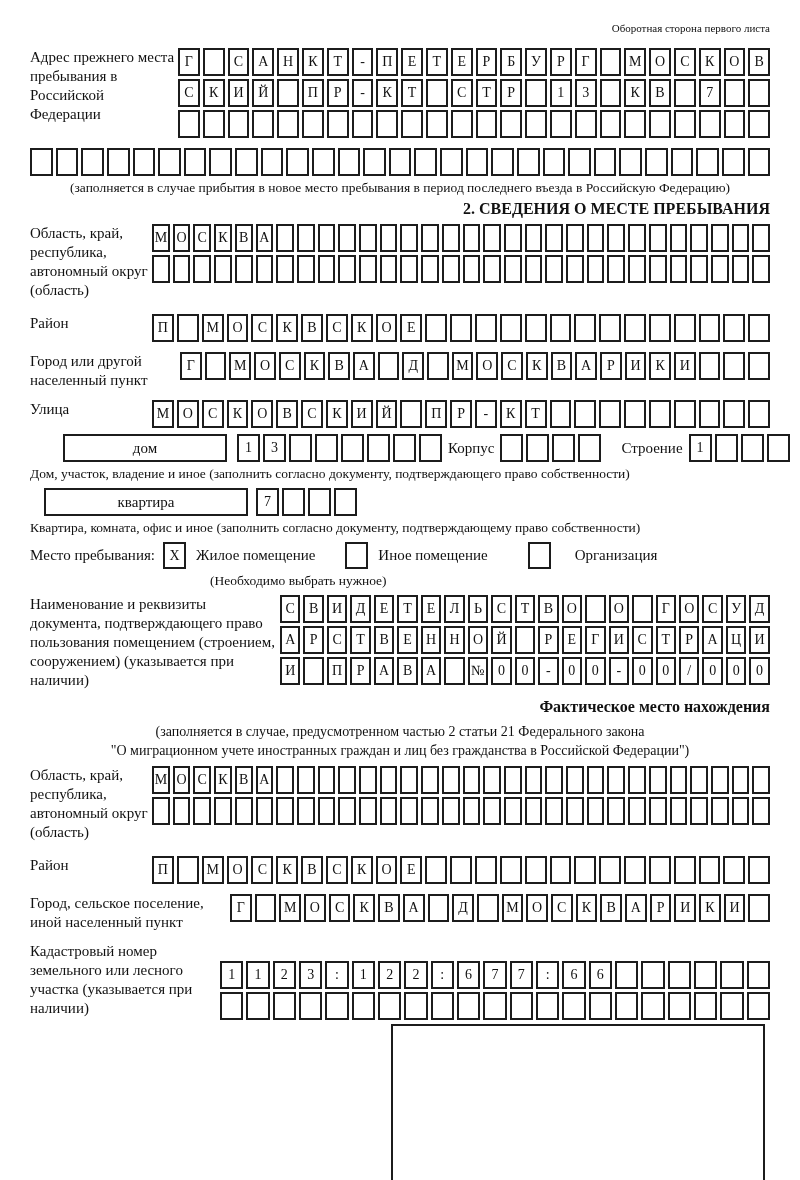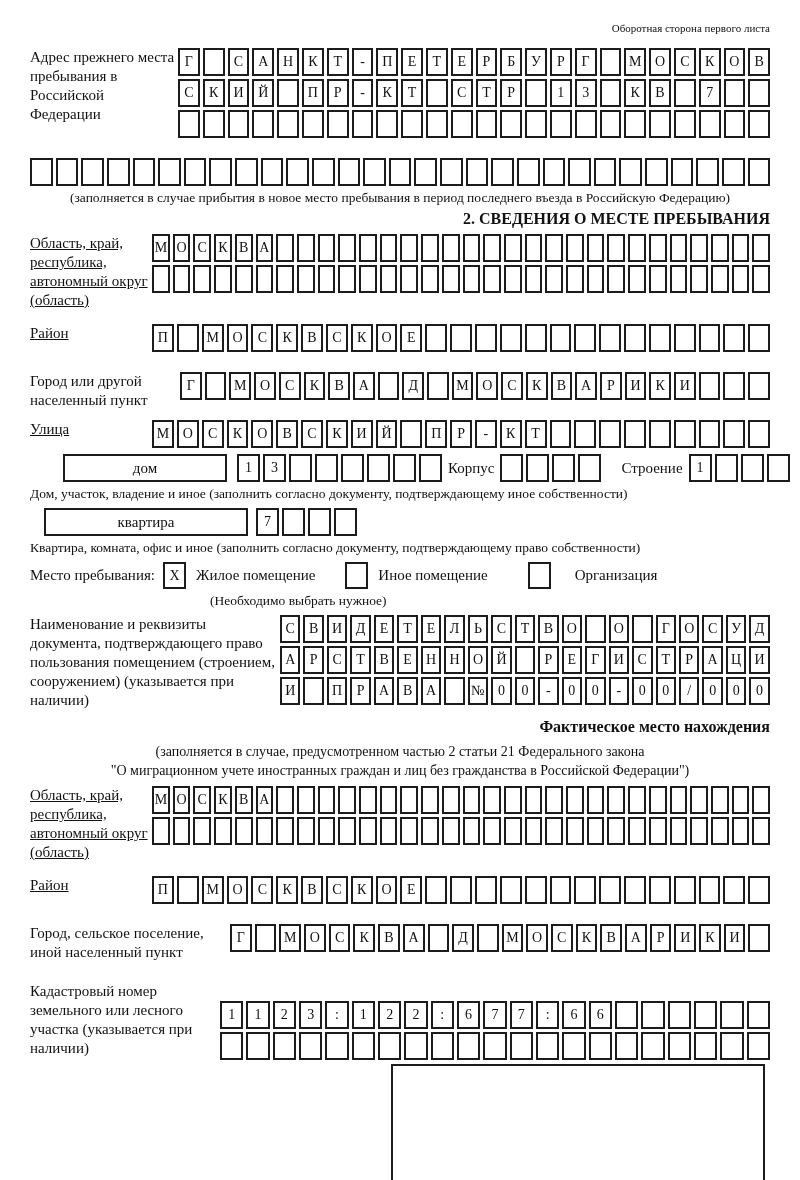--- a/index.html
+++ b/index.html
@@ -4,38 +4,38 @@
 <style>
   html,body{margin:0;padding:0;background:#fff;}
   .page{
     width:800px;height:1180px;box-sizing:border-box;
     padding:6px 30px 0 30px;overflow:hidden;background:#fff;color:#111;
     font-family:"Liberation Serif","DejaVu Serif",serif;
   }
   .top-note{text-align:right;font-size:11px;margin-top:16px;}
   .row{display:flex;align-items:flex-start;}
   .label{font-size:15px;line-height:19px;flex:none;}
-  .w148{width:148px;} .w122{width:122px;text-decoration:underline;} .w150{width:150px;}
+  .w148{width:148px;} .w122{width:122px;} .w150{width:150px;}
   .w200{width:200px;} .w245{width:245px;}
   .grid{flex:1;min-width:0;display:flex;flex-direction:column;gap:3px;}
   .cells{display:flex;gap:3px;flex:1;min-width:0;}
   .cells-fixed{display:flex;gap:3px;flex:none;}
   .cell{
     flex:1;min-width:0;height:24px;border:2px solid #1c1c1c;
     display:flex;align-items:center;justify-content:center;
     font-size:14px;line-height:1;background:#fff;
   }
   .cells-fixed .cell{flex:none;width:19px;}
   .note{font-size:13.5px;line-height:17px;margin:3px 0 0 0;}
   .note.center{text-align:center;}
   .sec-title{text-align:right;font-weight:bold;font-size:16px;margin:4px 0 6px 0;}
   .widebox{border:2px solid #1c1c1c;height:24px;display:flex;align-items:center;justify-content:center;font-size:15px;flex:none;background:#fff;}
   .inline-lbl{font-size:15px;line-height:28px;flex:none;padding:0 6px;}
   .checkbox{width:19px;height:23px;border:2px solid #1c1c1c;display:flex;align-items:center;justify-content:center;font-size:14px;flex:none;background:#fff;}
-  .mt4{margin-top:20px;} .mt6{margin-top:6px;} .mt8{margin-top:8px;}
+  .mt4{margin-top:10px;} .mt6{margin-top:6px;} .mt8{margin-top:8px;}
   .stamp-box{width:370px;height:166px;border:2px solid #1c1c1c;margin:4px 5px 0 auto;background:#fff;}
   .stamp-caption{width:430px;margin:4px 0 0 auto;text-align:center;font-size:14px;line-height:18px;}
   .fact-note{text-align:center;font-size:14px;line-height:19px;}
 </style>
 </head>
 <body>
 
 <div class="page">
 
   <div class="top-note">Оборотная сторона первого листа</div>
@@ -340,21 +340,21 @@
         <span class="cell"></span>
       </div>
     <div class="inline-lbl" style="margin-left:14px;">Строение</div>
     <div class="cells-fixed">
         <span class="cell">1</span>
         <span class="cell"></span>
         <span class="cell"></span>
         <span class="cell"></span>
       </div>
   </div>
-  <div class="note">Дом, участок, владение и иное (заполнить согласно документу, подтверждающему иное собственности)</div>
+  <div class="note">Дом, участок, владение и иное (заполнить согласно документу, подтверждающего право собственности)</div>
 
   <div class="row mt6" style="margin-left:14px;">
     <div class="widebox" style="width:200px;">квартира</div>
     <div class="cells-fixed" style="margin-left:8px;">
         <span class="cell">7</span>
         <span class="cell"></span>
         <span class="cell"></span>
         <span class="cell"></span>
       </div>
   </div>

